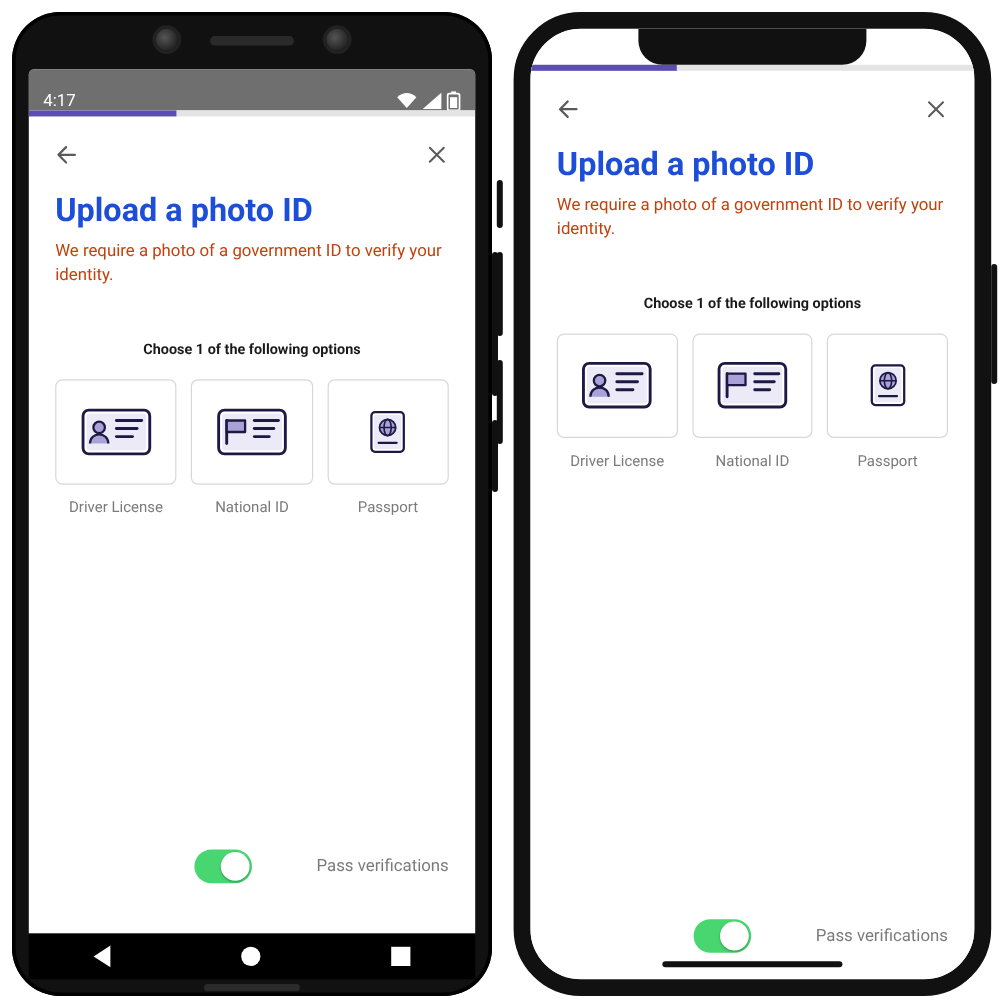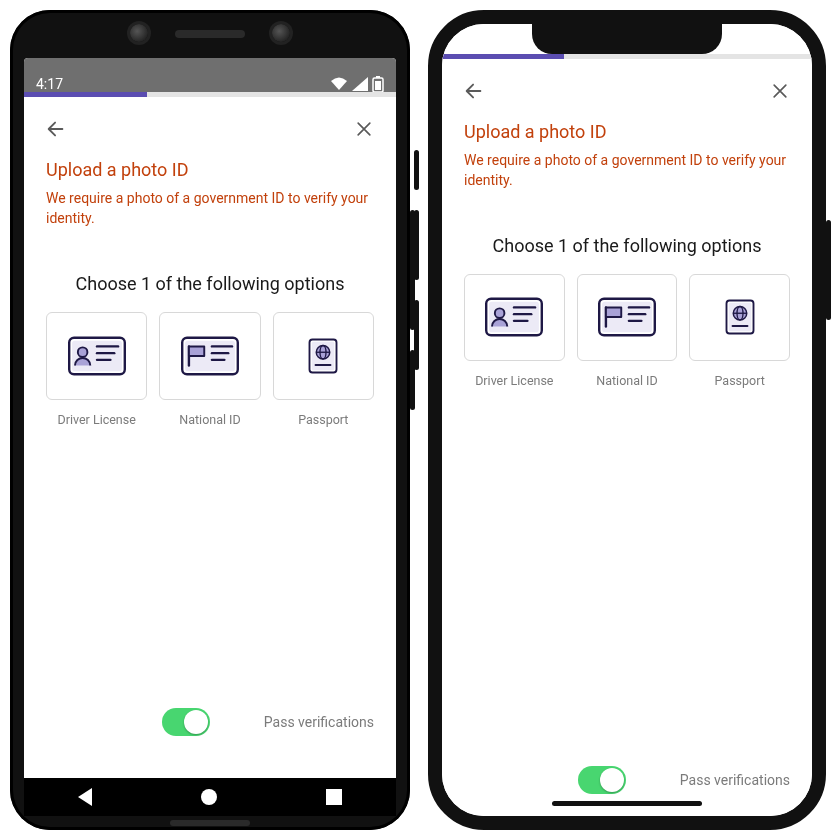--- a/index.html
+++ b/index.html
@@ -139,24 +139,24 @@
     display: flex; align-items: center; justify-content: space-between;
     padding: 18px 18px 8px 18px;
   }
   .topbar .back, .topbar .close {
     width: 28px; height: 28px;
     display: flex; align-items: center; justify-content: center;
     color: #5a5a5a;
     cursor: pointer;
   }
   .content { padding: 8px 22px 0 22px; flex: 1; position: relative; }
-  .title { font-size: 18px; font-weight: 400; color: #c2410c; margin-bottom: 8px; }
+  .title { font-size: 27px; font-weight: 700; color: #1d4ed8; margin-bottom: 8px; }
   .subtitle { font-size: 14px; color: #c2410c; line-height: 1.45; }
   .choose-label {
-    text-align: center; font-weight: 400; font-size: 18px;
+    text-align: center; font-weight: 700; font-size: 12px;
     color: #1a1a1a; margin: 44px 0 18px 0;
   }
   .options-row {
     display: flex; gap: 12px; justify-content: center; align-items: flex-end;
   }
   .option {
     flex: 1 1 0;
     max-width: 110px;
     display: flex; flex-direction: column; align-items: center;
     cursor: pointer;

